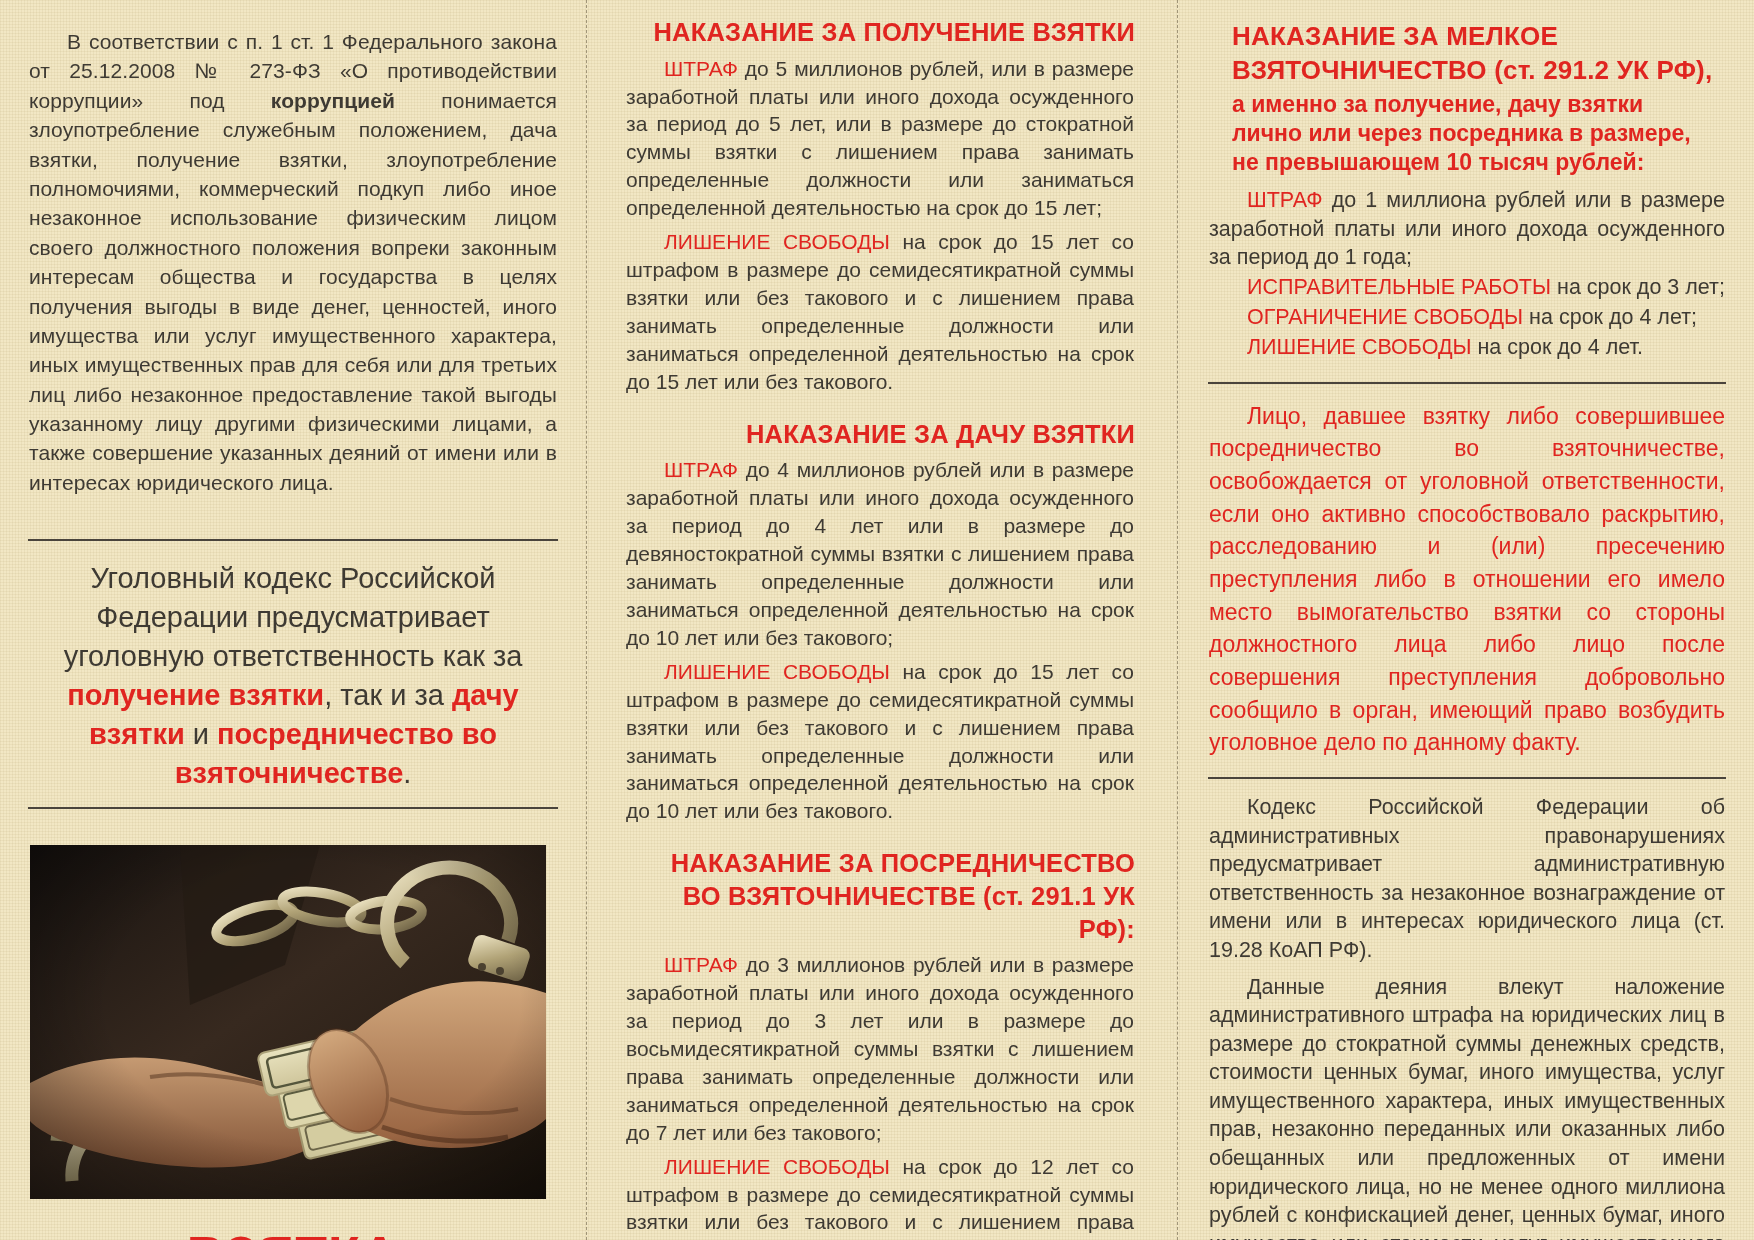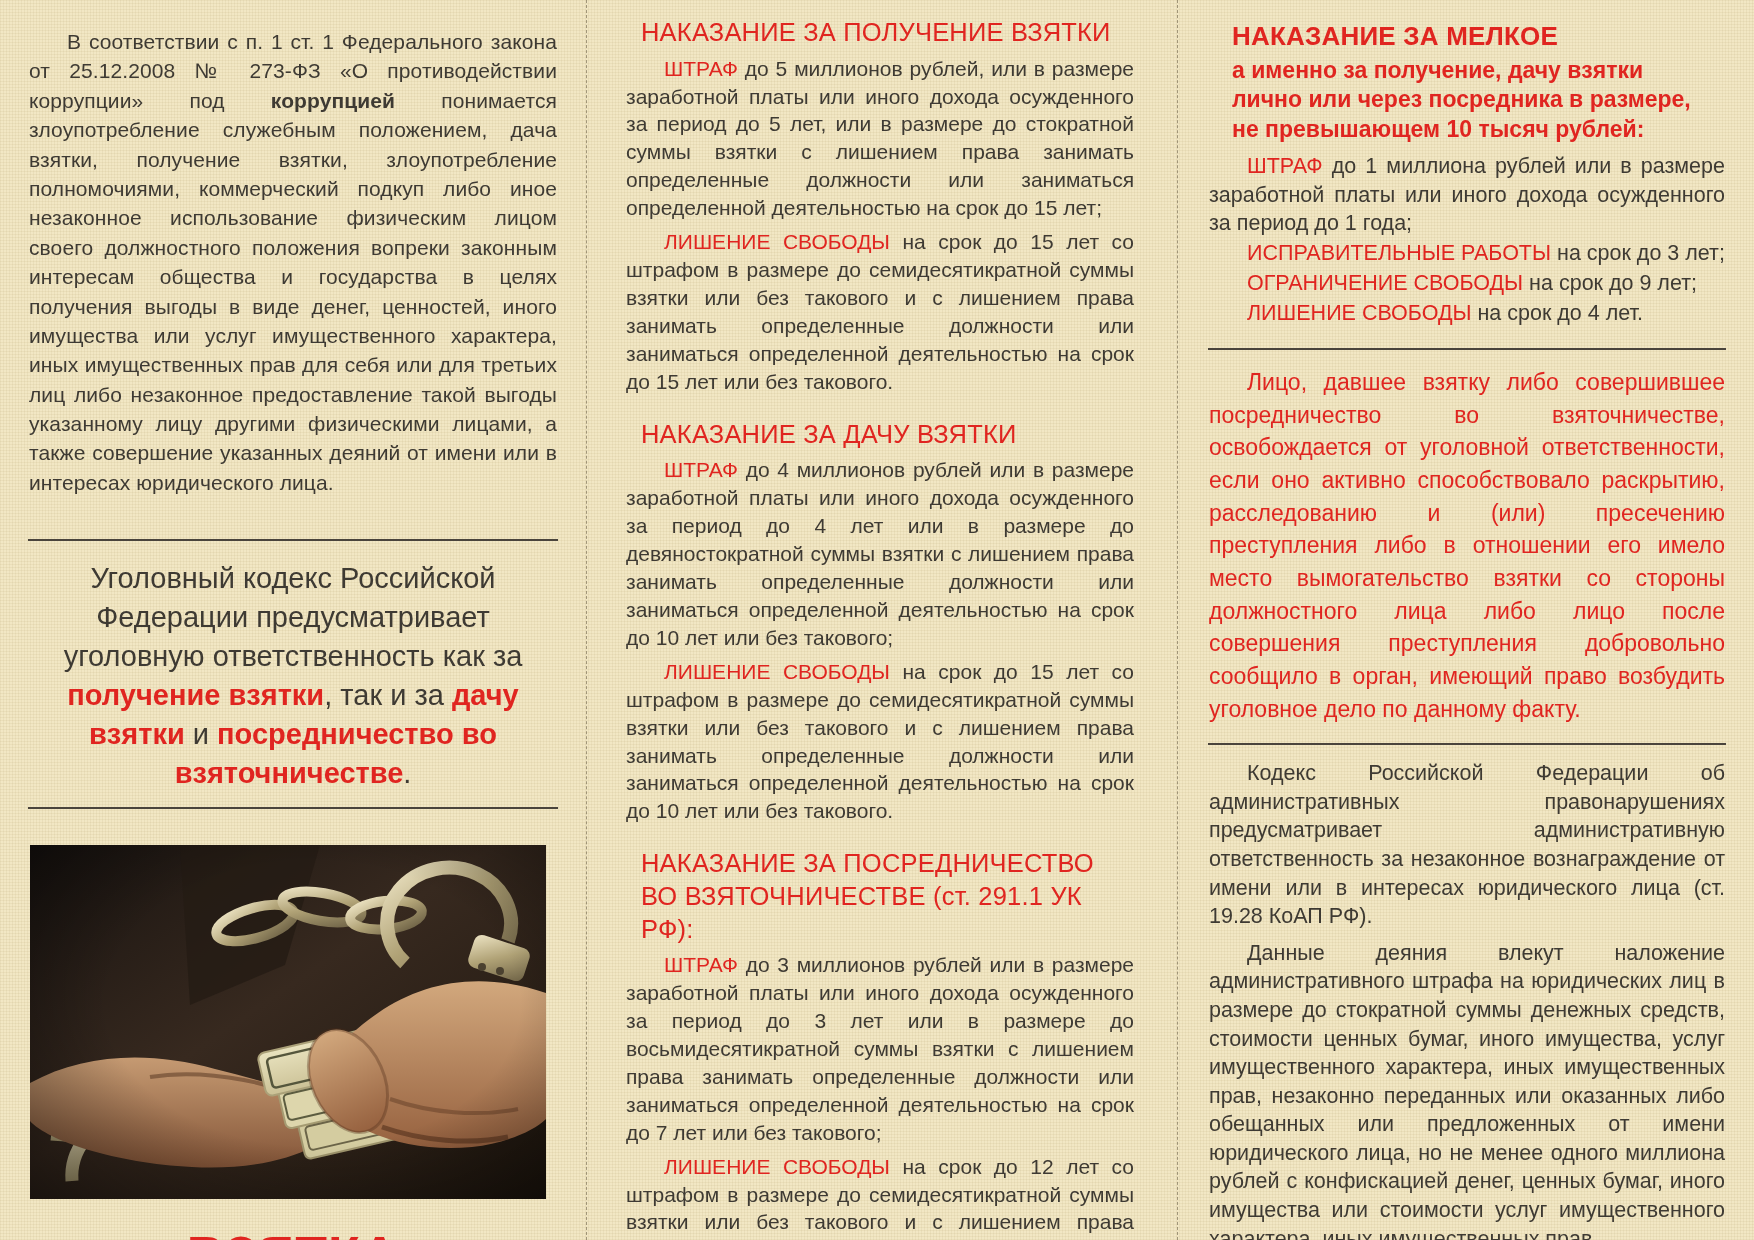--- a/index.html
+++ b/index.html
@@ -42,22 +42,22 @@
   .photo-wrap{margin:36px 12px 0 2px;line-height:0;}
   .photo-wrap svg{display:block;}
 
   .bribe-title{
     margin-top:28px;text-align:center;color:var(--red);
     font-size:52px;font-weight:700;letter-spacing:1px;line-height:1.1;
   }
   .bribe-def{font-size:21.5px;line-height:1.42;text-align:center;margin:10px 2px 0 2px;}
 
   .sec-heading{
-    color:var(--red);font-weight:400;font-size:25.5px;line-height:1.28;
-    margin:0 0 4px 16px;letter-spacing:.2px;
+    color:var(--red);font-weight:700;font-size:25.5px;line-height:1.28;
+    margin:0 0 4px 16px;letter-spacing:.2px;text-align:right;
   }
   .sec{margin-top:22px;}
   .sec:first-child{margin-top:0;}
 
   .r-heading{
     color:var(--red);font-weight:700;font-size:26px;line-height:1.3;
     margin-left:24px;letter-spacing:.2px;
   }
   .r-subheading{
     color:var(--red);font-weight:700;font-size:23px;line-height:1.28;
@@ -202,31 +202,32 @@
           <span class="line">ВО ВЗЯТОЧНИЧЕСТВЕ (ст. 291.1 УК РФ):</span>
         </div>
       <p class="mid-par"><span class="s-red">ШТРАФ</span><span class="s-plain"> до 3 миллионов рублей или в размере заработной платы или иного дохода осужденного за период до 3 лет или в размере до восьмидесятикратной суммы взятки с лишением права занимать определенные должности или заниматься определенной деятельностью на срок до 7 лет или без такового;</span></p>
       <p class="mid-par"><span class="s-red">ЛИШЕНИЕ СВОБОДЫ</span><span class="s-plain"> на срок до 12 лет со штрафом в размере до семидесятикратной суммы взятки или без такового и с лишением права занимать определенные должности или заниматься определенной деятельностью на срок до 7 лет или без такового.</span></p>
     </div>
   </div>
 
   <div class="panel panel-right">
     <div class="r-heading">
         <span class="line">НАКАЗАНИЕ ЗА МЕЛКОЕ</span>
+        <span class="line">ВЗЯТОЧНИЧЕСТВО (ст. 291.2 УК РФ),</span>
       </div>
     <div class="r-subheading">
         <span class="line">а именно за получение, дачу взятки</span>
         <span class="line">лично или через посредника в размере,</span>
         <span class="line">не превышающем 10 тысяч рублей:</span>
       </div>
 
     <p class="r-par"><span class="s-red">ШТРАФ</span><span class="s-plain"> до 1 миллиона рублей или в размере заработной платы или иного дохода осужденного за период  до 1 года;</span></p>
 
     <p class="penalty-line"><span class="s-red">ИСПРАВИТЕЛЬНЫЕ РАБОТЫ</span><span class="s-plain"> на срок до 3 лет;</span></p>
-    <p class="penalty-line"><span class="s-red">ОГРАНИЧЕНИЕ СВОБОДЫ</span><span class="s-plain"> на срок до 9 лет;</span></p>
+    <p class="penalty-line"><span class="s-red">ОГРАНИЧЕНИЕ СВОБОДЫ</span><span class="s-plain"> на срок до 4 лет;</span></p>
     <p class="penalty-line"><span class="s-red">ЛИШЕНИЕ СВОБОДЫ</span><span class="s-plain"> на срок до 4 лет.</span></p>
 
     <hr class="rule rule-r1">
 
     <p class="release-par">Лицо, давшее взятку либо совершившее посредничество во взяточничестве, освобождается от уголовной ответственности, если оно активно способствовало раскрытию, расследованию и (или) пресечению преступления либо в отношении его имело место вымогательство взятки со стороны должностного лица либо лицо после совершения преступления добровольно сообщило в орган, имеющий право возбудить уголовное дело по данному факту.</p>
 
     <hr class="rule rule-r2">
 
     <p class="r-par koap">Кодекс Российской Федерации об административных правонарушениях предусматривает административную ответственность за незаконное вознаграждение от имени или в интересах юридического лица (ст. 19.28 КоАП РФ).</p>
     <p class="r-par">Данные деяния влекут наложение административного штрафа на юридических лиц в размере до стократной суммы денежных средств, стоимости ценных бумаг, иного имущества, услуг имущественного характера, иных имущественных прав, незаконно переданных или оказанных либо обещанных или предложенных от имени юридического лица, но не менее одного миллиона рублей с конфискацией денег, ценных бумаг, иного имущества или стоимости услуг имущественного характера, иных имущественных прав.</p>

